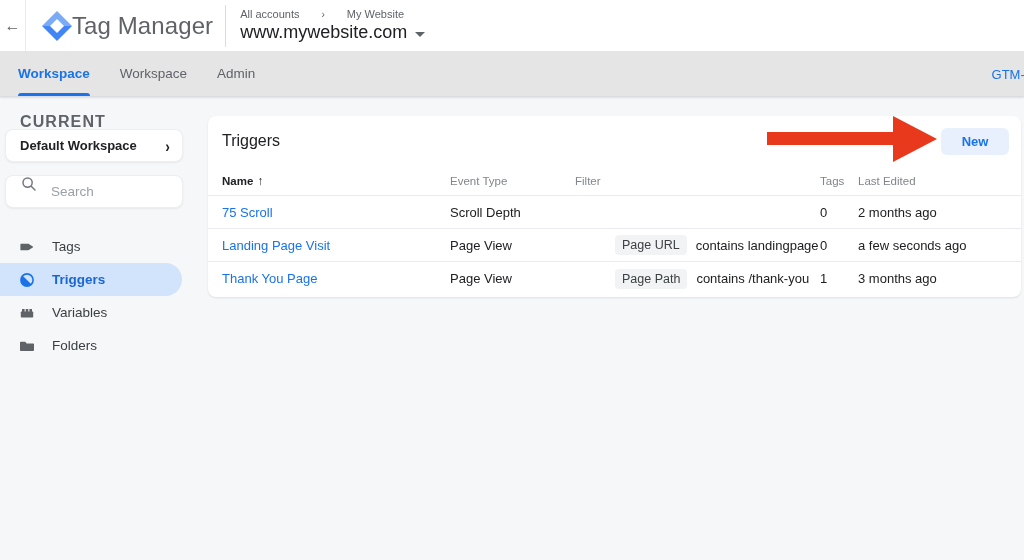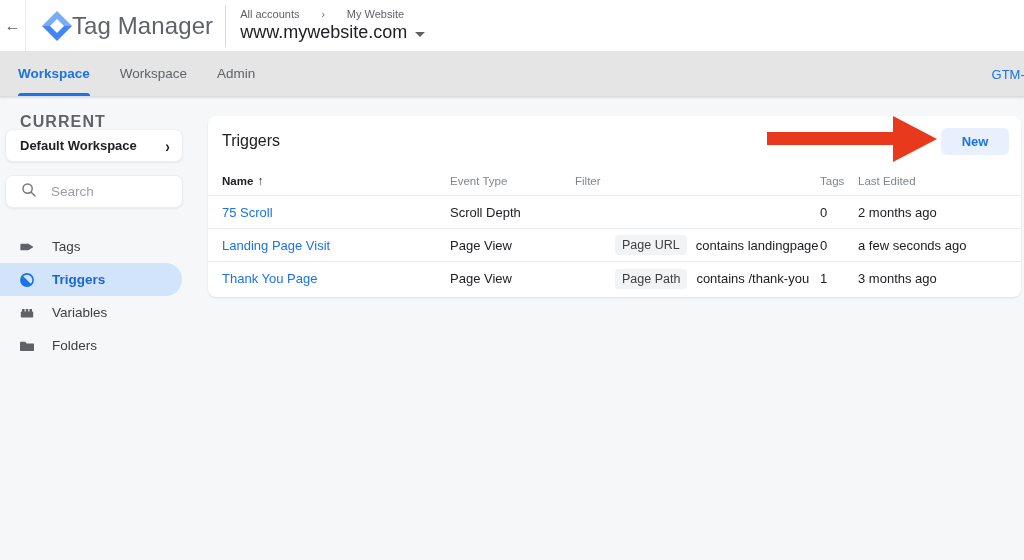--- a/index.html
+++ b/index.html
@@ -68,21 +68,21 @@
     background: #fff; border: 1px solid #eceef1; border-radius: 8px;
     box-shadow: 0 1px 2px rgba(60,64,67,.08);
     display: flex; align-items: center; padding: 0 12px 0 14px; cursor: pointer;
   }
   .ws-name { flex: 1; font-size: 13px; font-weight: 700; color: #202124; }
   .ws-chevron { font-size: 14px; color: #202124; font-weight: 700; transform: scaleY(1.2); }
   .search-box {
     position: absolute; left: 5px; top: 78px; width: 178px; height: 33px;
     background: #fff; border: 1px solid #eceef1; border-radius: 8px;
     box-shadow: 0 1px 2px rgba(60,64,67,.08);
-    display: flex; align-items: center; padding: 0 10px 0 15px;
+    display: flex; padding: 0 10px 0 15px;
   }
   .search-box svg { flex: 0 0 auto; }
   .search-input {
     border: none; outline: none; background: transparent; margin-left: 14px;
     font-size: 13.5px; color: #202124; width: 120px;
     font-family: "Liberation Sans", "DejaVu Sans", sans-serif;
   }
   .search-input::placeholder { color: #9aa0a6; }
   .nav { position: absolute; left: 0; top: 133px; width: 208px; }
   .nav-item {

